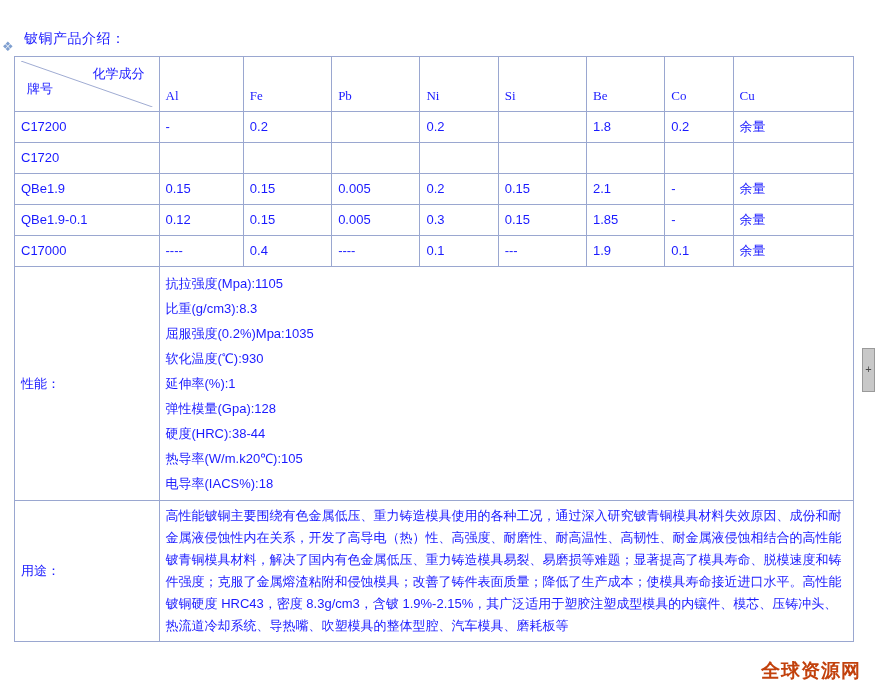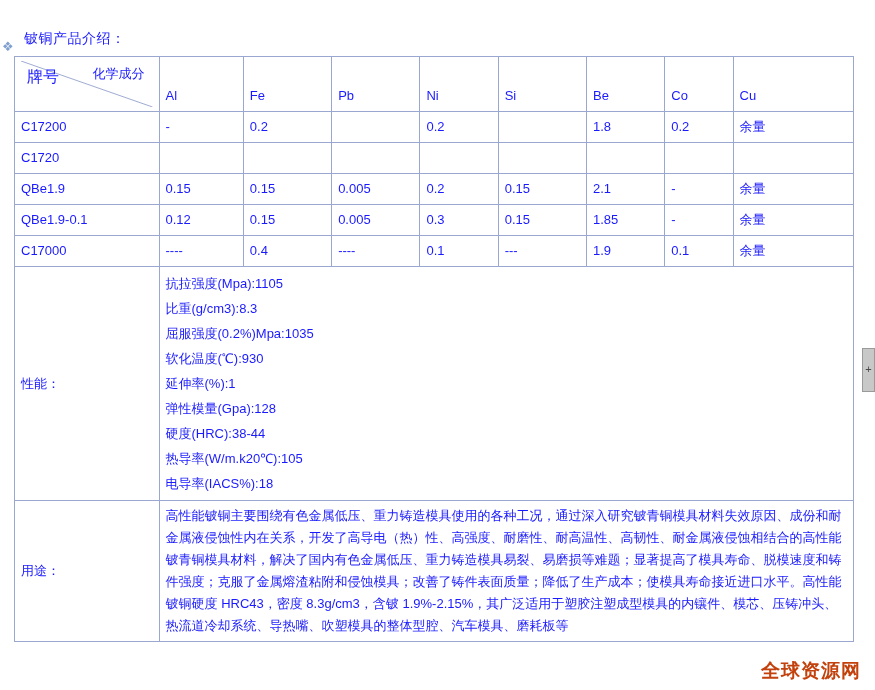--- a/index.html
+++ b/index.html
@@ -68,34 +68,35 @@
   }
   .corner-top {
     position: absolute;
     right: 8px;
     top: 2px;
     font-size: 13px;
   }
   .corner-bot {
     position: absolute;
     left: 6px;
-    bottom: 19px;
-    font-size: 16px;
+    bottom: 7px;
+    font-size: 13px;
   }
   .corner-line {
     position: absolute;
     left: 0;
     top: 0;
     width: 100%;
     height: 100%;
     pointer-events: none;
   }
   .col-head {
     vertical-align: bottom !important;
     height: 46px;
+    font-family: Liberation Serif, serif;
   }
   .perf-label, .use-label {
     vertical-align: middle !important;
     text-align: left;
   }
   .perf-list div, .use-text {
     line-height: 25px;
   }
   .use-text {
     line-height: 26px;

